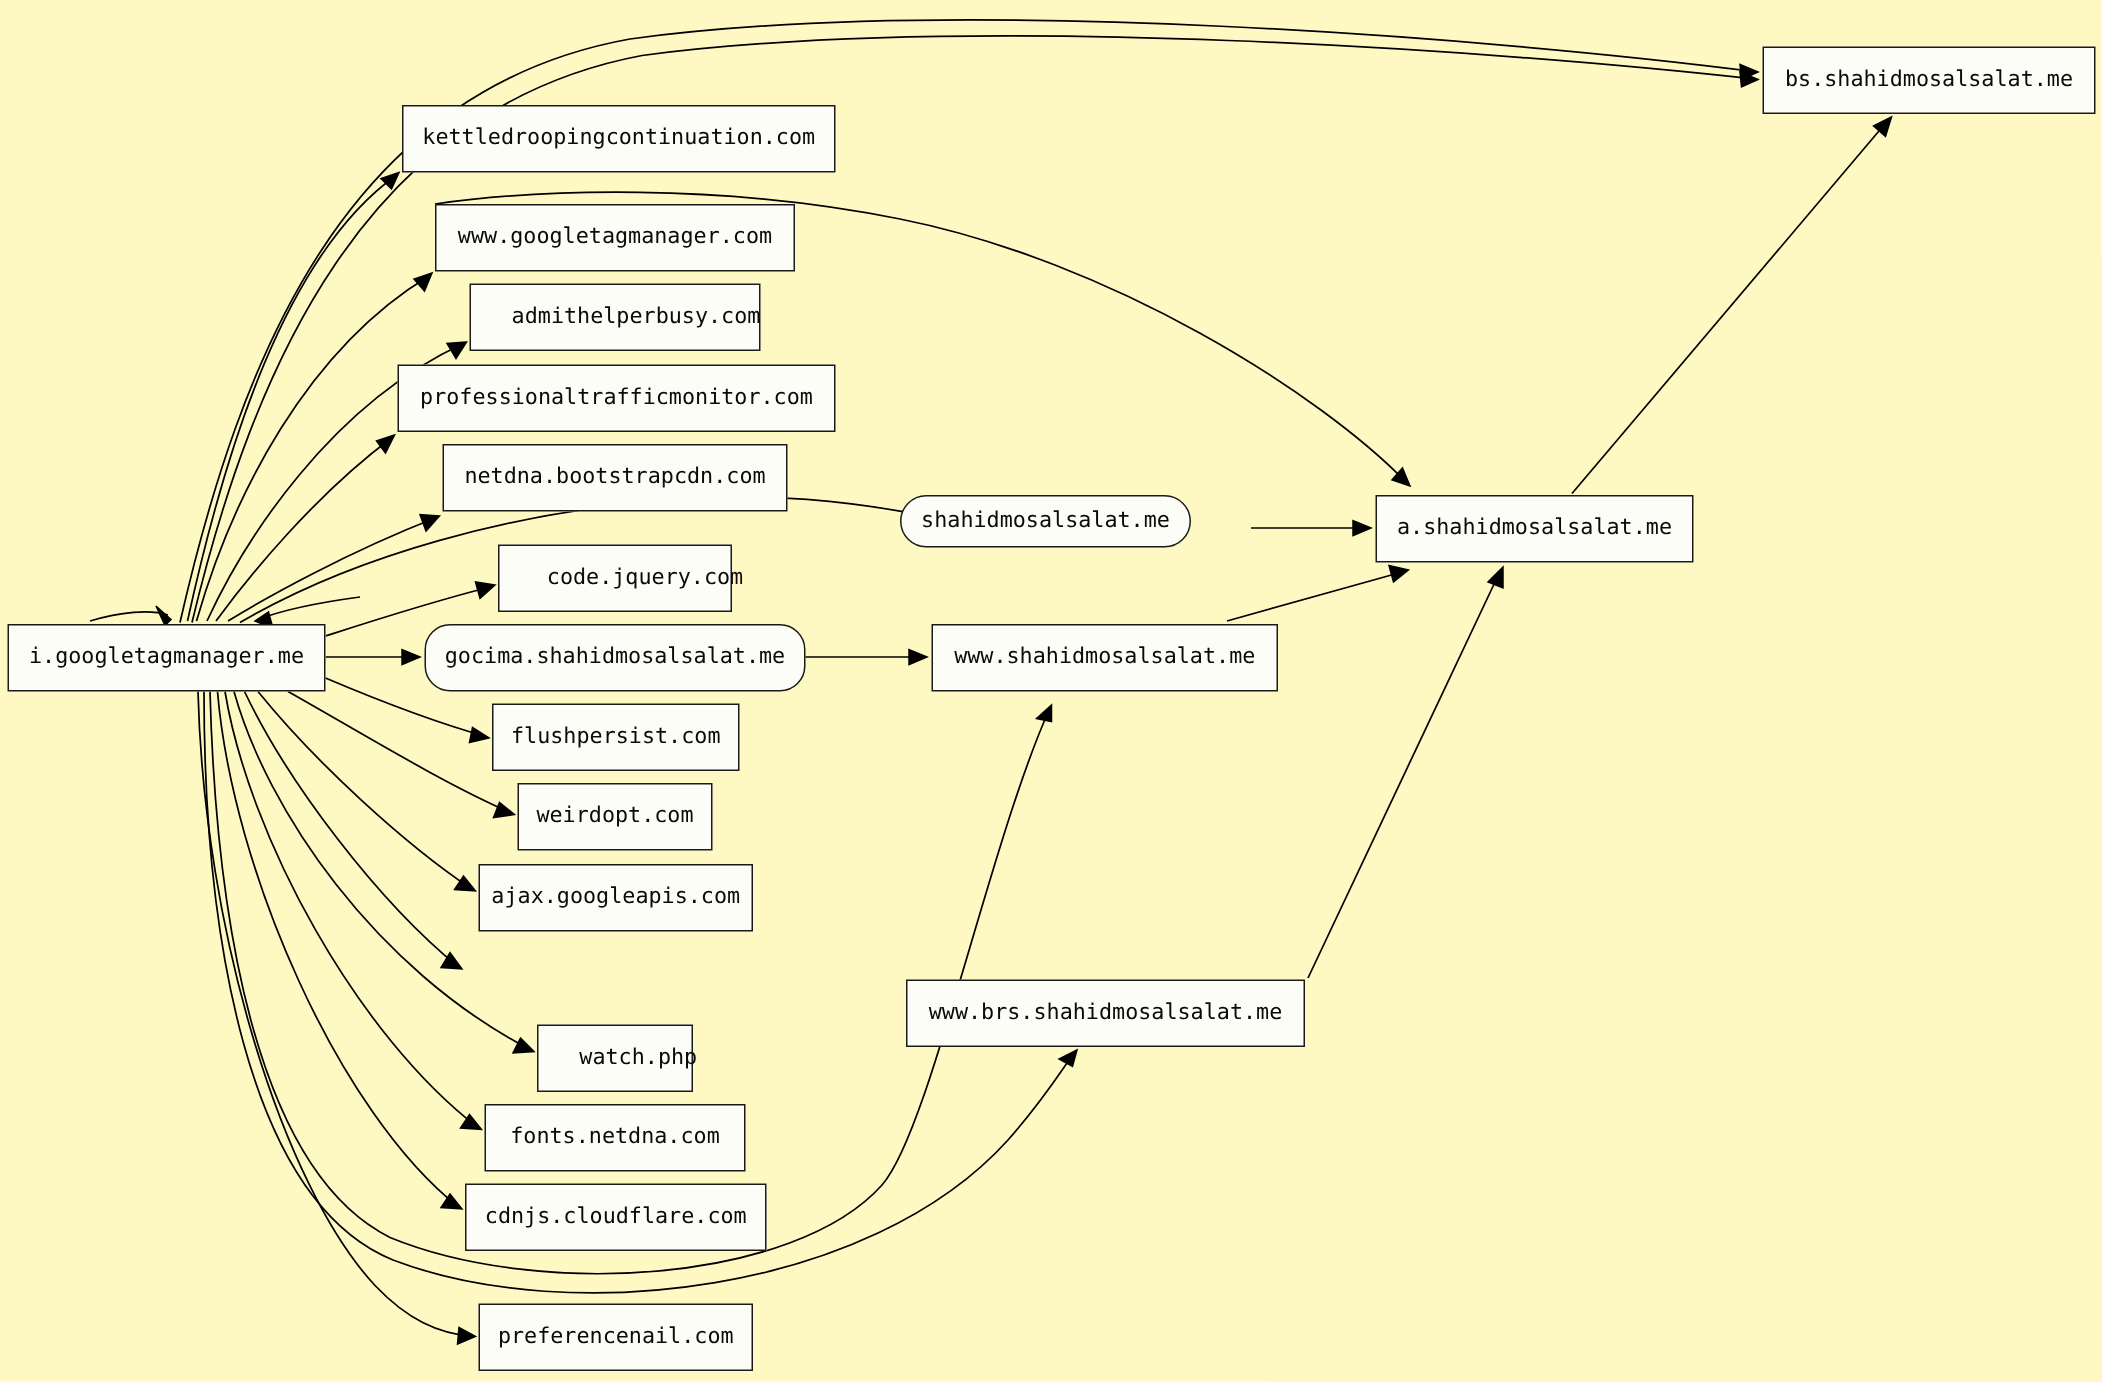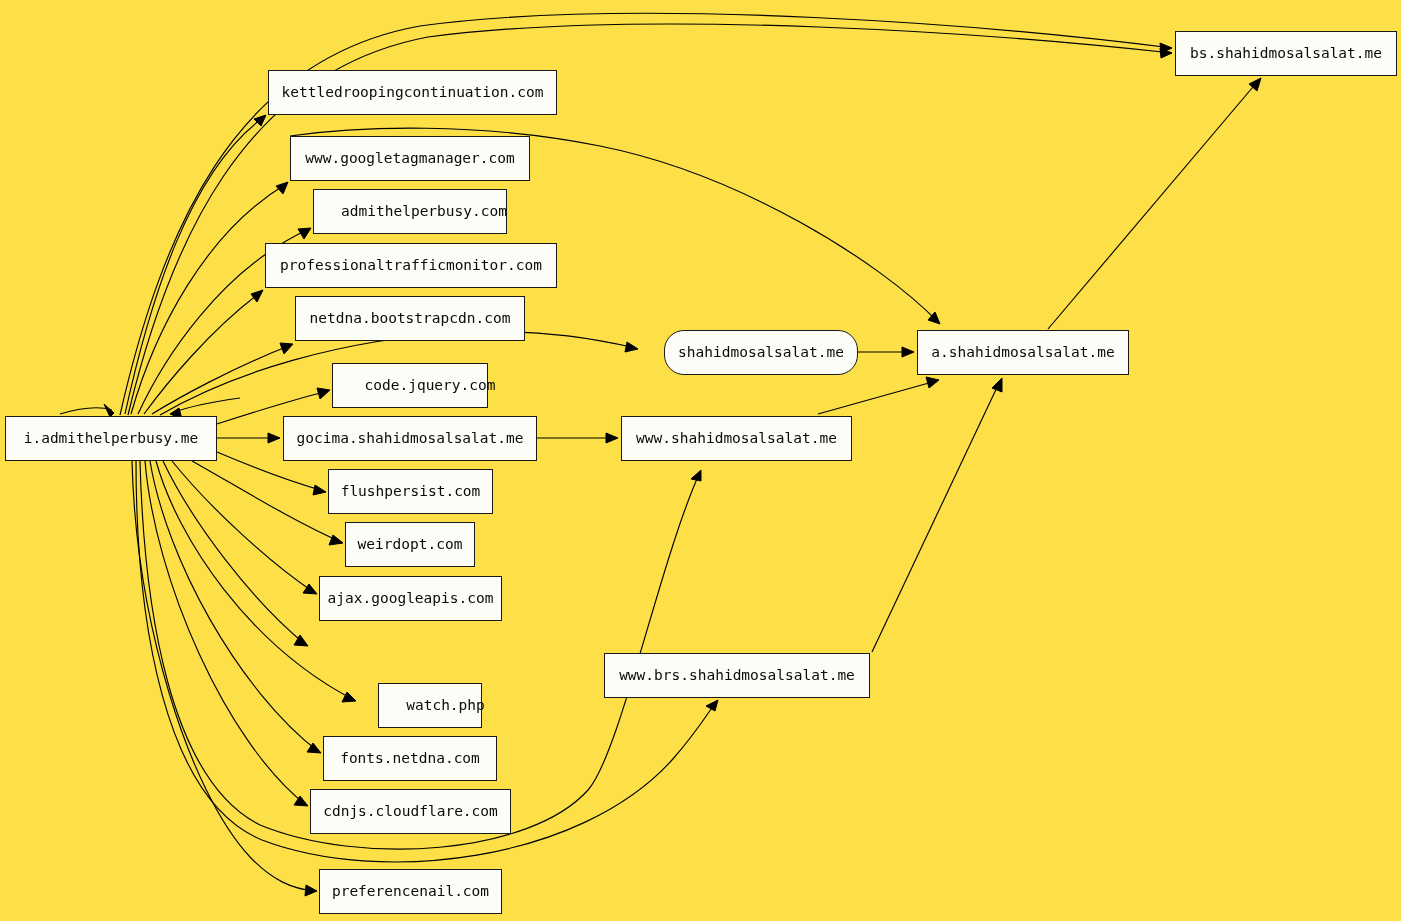--- a/index.html
+++ b/index.html
@@ -4,21 +4,21 @@
 <style>
   html, body {
     margin: 0;
     padding: 0;
     background: #fdfdf7;
   }
   #graph-root {
     position: relative;
     width: 1401px;
     height: 921px;
-    background: #fde047;
+    background: #fef9c3;
     overflow: hidden;
     font-family: "DejaVu Sans Mono", "Liberation Mono", monospace;
   }
   svg.edge-layer {
     position: absolute;
     top: 0; left: 0;
     width: 1401px;
     height: 921px;
   }
   svg.edge-layer path {
@@ -212,58 +212,58 @@
   </div>
 
   <div class="node" style="left:265px; top:243px; width:292px; height:45px;">
     <span class="node-label">professionaltrafficmonitor.com</span>
   </div>
 
   <div class="node" style="left:295px; top:296px; width:230px; height:45px;">
     <span class="node-label">netdna.bootstrapcdn.com</span>
   </div>
 
-  <div class="node" style="left:664px; top:330px; width:194px; height:45px;border-radius:20px;">
+  <div class="node" style="left:600px; top:330px; width:194px; height:35px;border-radius:20px;">
     <span class="node-label">shahidmosalsalat.me</span>
   </div>
 
   <div class="node" style="left:917px; top:330px; width:212px; height:45px;">
     <span class="node-label">a.shahidmosalsalat.me</span>
   </div>
 
   <div class="node" style="left:332px; top:363px; width:156px; height:45px;padding-left:40px;">
     <span class="node-label">code.jquery.com</span>
   </div>
 
   <div class="node" style="left:5px; top:416px; width:212px; height:45px;">
-    <span class="node-label">i.admithelperbusy.me</span>
-  </div>
-
-  <div class="node" style="left:283px; top:416px; width:254px; height:45px;">
+    <span class="node-label">i.googletagmanager.me</span>
+  </div>
+
+  <div class="node" style="left:283px; top:416px; width:254px; height:45px;border-radius:17px;">
     <span class="node-label">gocima.shahidmosalsalat.me</span>
   </div>
 
   <div class="node" style="left:621px; top:416px; width:231px; height:45px;">
     <span class="node-label">www.shahidmosalsalat.me</span>
   </div>
 
   <div class="node" style="left:328px; top:469px; width:165px; height:45px;text-align:right;">
     <span class="node-label">flushpersist.com</span>
   </div>
 
   <div class="node" style="left:345px; top:522px; width:130px; height:45px;justify-content:center;">
     <span class="node-label">weirdopt.com</span>
   </div>
 
   <div class="node" style="left:319px; top:576px; width:183px; height:45px;">
     <span class="node-label">ajax.googleapis.com</span>
   </div>
 
 
-  <div class="node" style="left:378px; top:683px; width:104px; height:45px;padding-left:31px;">
+  <div class="node" style="left:358px; top:683px; width:104px; height:45px;padding-left:31px;">
     <span class="node-label">watch.php</span>
   </div>
 
   <div class="node" style="left:323px; top:736px; width:174px; height:45px;">
     <span class="node-label">fonts.netdna.com</span>
   </div>
 
   <div class="node" style="left:310px; top:789px; width:201px; height:45px;">
     <span class="node-label">cdnjs.cloudflare.com</span>
   </div>

